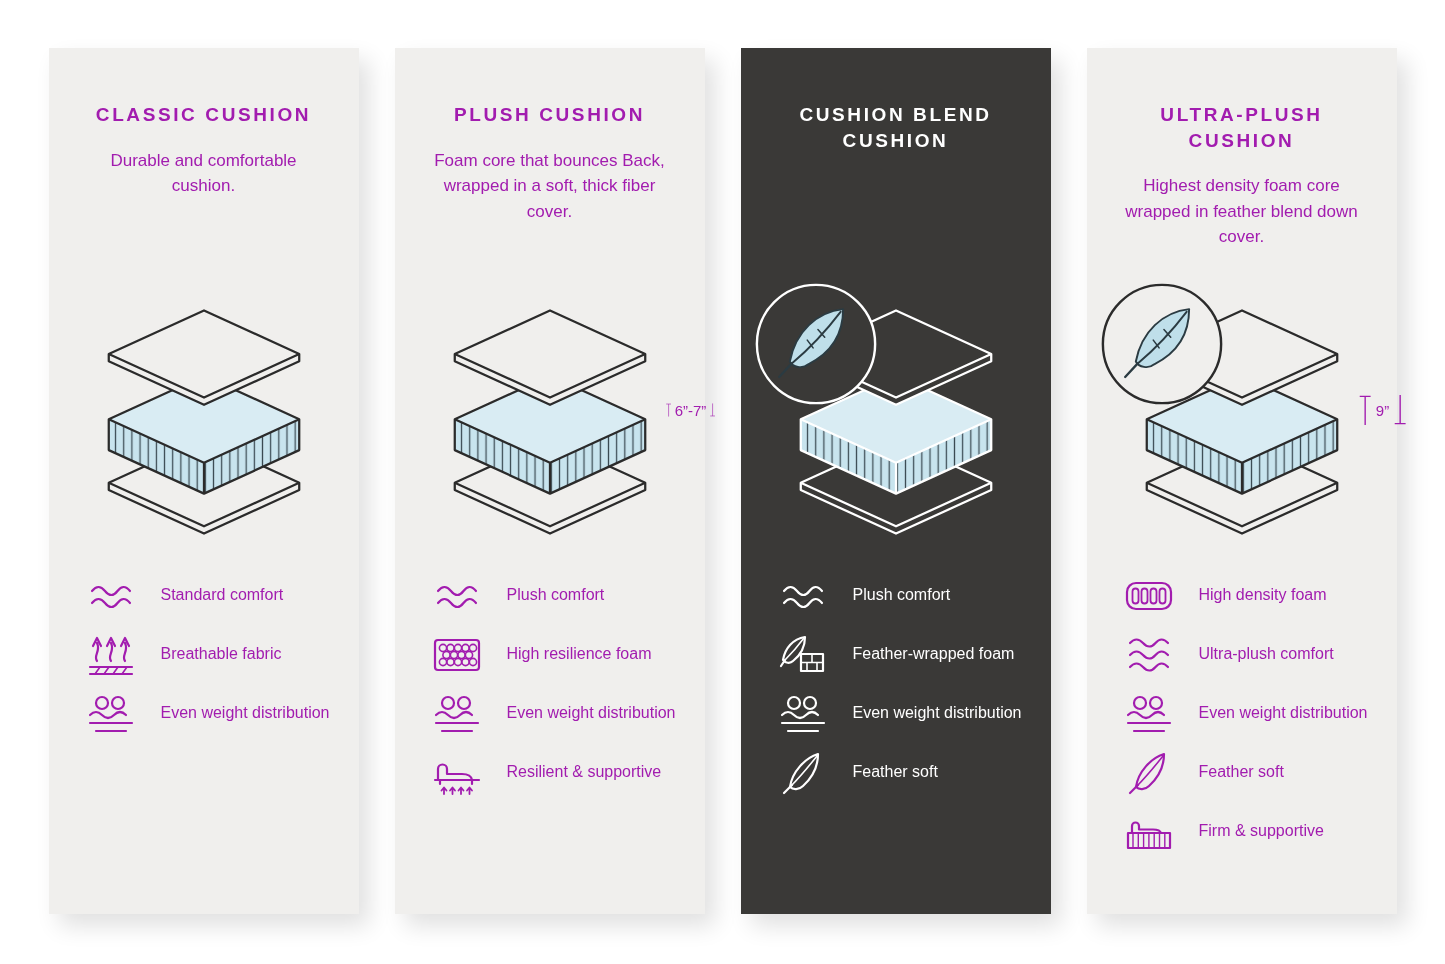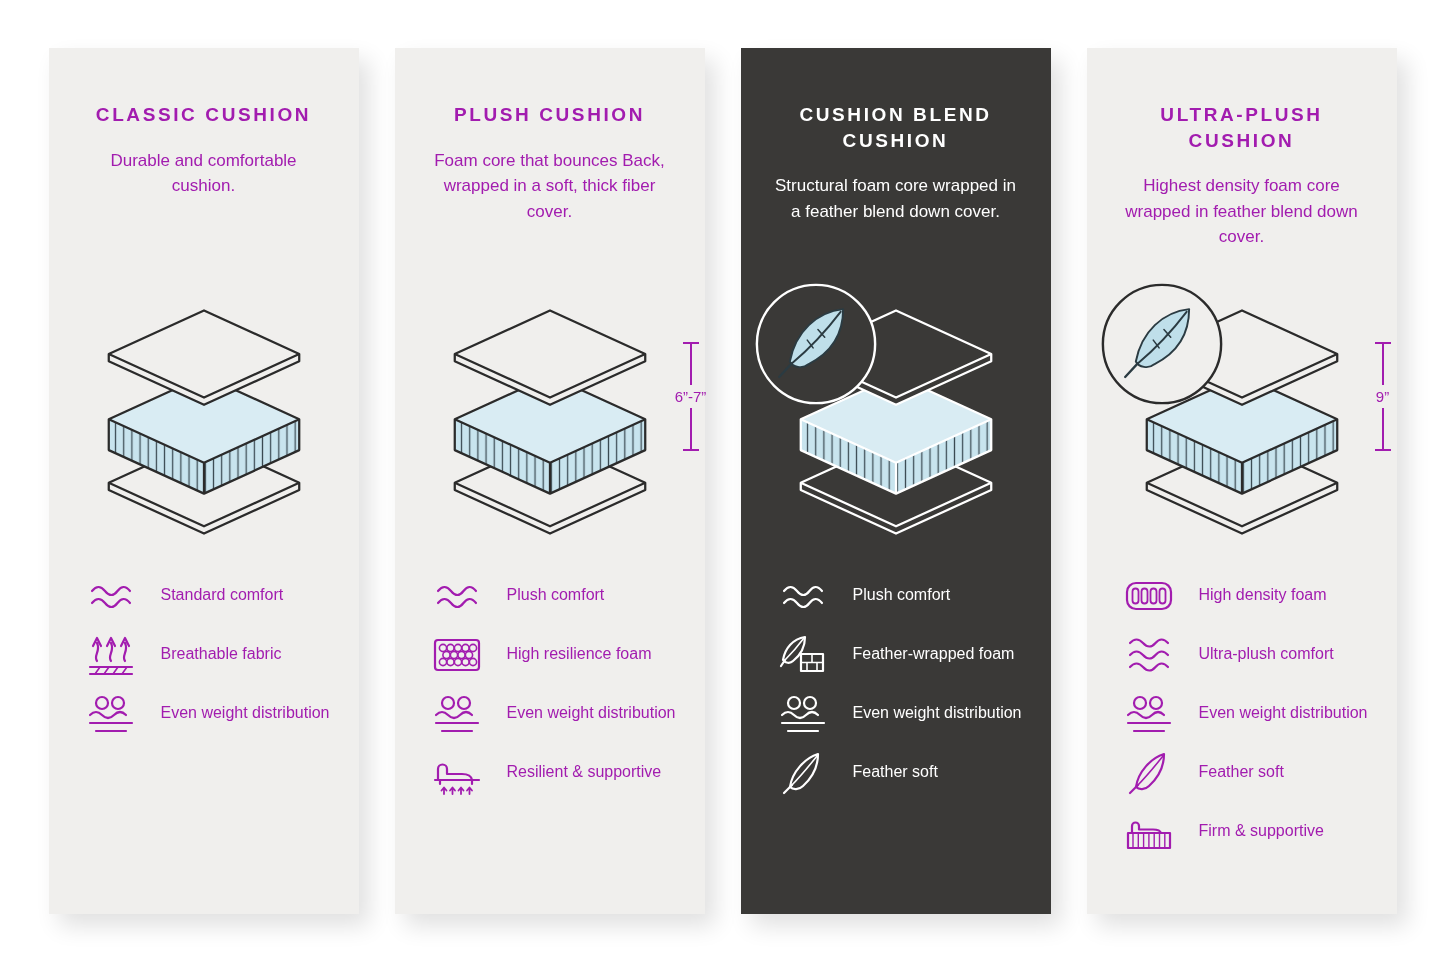--- a/index.html
+++ b/index.html
@@ -59,21 +59,21 @@
   .badge {
     position: absolute;
     left: -34px; top: -24px;
     width: 126px; height: 126px;
   }
   .measure {
     position: absolute;
     right: -58px; top: 36px;
     width: 52px; height: 138px;
     display: flex;
-    flex-direction: column;
+    flex-direction: row;
     align-items: center;
     gap: 3px;
   }
   .m-seg { width: 24px; height: 44px; stroke: currentColor; stroke-width: 2; fill: none; }
   .m-label { font-size: 15px; white-space: nowrap; }
   .features {
     list-style: none;
     padding: 16px 18px 0 36px;
   }
   .feature {
@@ -297,21 +297,20 @@
             <use href="#ic-lounge"></use>
           </svg>
         <span class="flabel">Resilient &amp; supportive</span>
       </li>
     </ul>
   </section>
 
   <section class="card dark">
     <div class="head">
       <h2 class="title">CUSHION BLEND CUSHION</h2>
-      <p class="desc">Structural foam core wrapped in a feather blend down cover.</p>
     </div>
     <div class="diagram-area">
       <div class="cushion-wrap">
         <svg class="cushion" viewBox="0 0 240 258">
             <use href="#cushion-sym"></use>
           </svg>
         <svg class="badge" viewBox="0 0 130 130">
             <use href="#feather-badge-sym"></use>
           </svg>
       </div>

